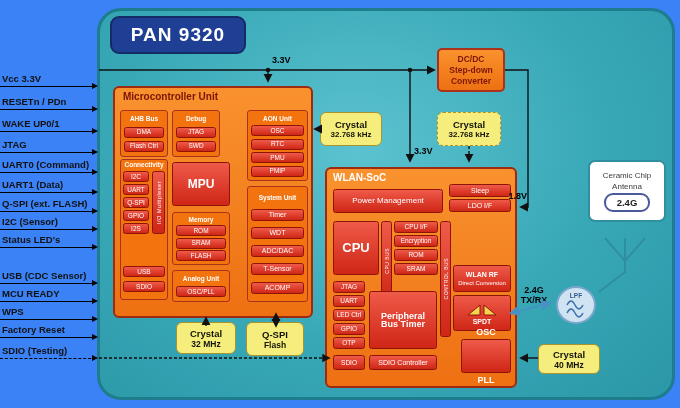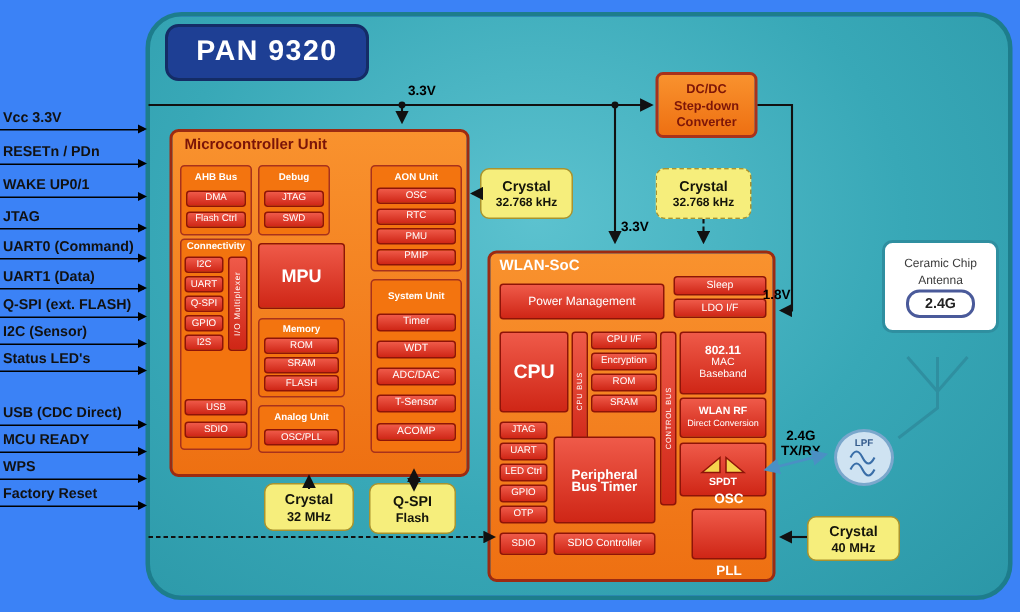--- a/index.html
+++ b/index.html
@@ -116,33 +116,37 @@
     </div>
   <div class="pin" style="top:216px">
       <span class="pin-label">I2C (Sensor)</span>
       <span class="pin-line"></span>
     </div>
   <div class="pin" style="top:234px">
       <span class="pin-label">Status LED's</span>
       <span class="pin-line"></span>
     </div>
   <div class="pin" style="top:270px">
-      <span class="pin-label">USB (CDC Direct)</span>
+      <span class="pin-label">USB (CDC Sensor)</span>
       <span class="pin-line"></span>
     </div>
   <div class="pin" style="top:288px">
       <span class="pin-label">MCU READY</span>
       <span class="pin-line"></span>
     </div>
   <div class="pin" style="top:306px">
       <span class="pin-label">WPS</span>
       <span class="pin-line"></span>
     </div>
   <div class="pin" style="top:324px">
       <span class="pin-label">Factory Reset</span>
+      <span class="pin-line"></span>
+    </div>
+  <div class="pin dashed" style="top:345px">
+      <span class="pin-label">SDIO (Testing)</span>
       <span class="pin-line"></span>
     </div>
 
   <div class="block" style="left:113px; top:86px; width:200px; height:232px;">
     <div class="block-title" style="left:8px; top:3px; color:#7a1408;">Microcontroller Unit</div>
 
     <div class="grp flexcol" style="left:5px; top:22px; width:48px; height:47px;">
       <div class="grp-title">AHB Bus</div>
       <div class="rbox">DMA</div>
       <div class="rbox">Flash Ctrl</div>
@@ -214,25 +218,20 @@
 
     <div class="rbox abs" style="left:67px; top:52px; width:44px; height:12px;">CPU I/F</div>
     <div class="rbox abs" style="left:67px; top:66px; width:44px; height:12px;">Encryption</div>
     <div class="rbox abs" style="left:67px; top:80px; width:44px; height:12px;">ROM</div>
     <div class="rbox abs" style="left:67px; top:94px; width:44px; height:12px;">SRAM</div>
 
     <div class="rbox abs" style="left:113px; top:52px; width:11px; height:116px;">
         <span class="vtext" style="font-size:5px;">CONTROL BUS</span>
       </div>
 
-    <div class="rbox abs" style="left:126px; top:52px; width:58px; height:42px; flex-direction:column;">
-      <div style="font-size:8px; font-weight:bold;">802.11</div>
-      <div style="font-size:7px;">MAC</div>
-      <div style="font-size:7px;">Baseband</div>
-    </div>
     <div class="rbox abs" style="left:126px; top:96px; width:58px; height:27px; flex-direction:column;">
       <div style="font-size:7px; font-weight:bold;">WLAN RF</div>
       <div style="font-size:6px;">Direct Conversion</div>
     </div>
 
     <div class="rbox abs" style="left:6px; top:112px; width:32px; height:12px;">JTAG</div>
     <div class="rbox abs" style="left:6px; top:126px; width:32px; height:12px;">UART</div>
     <div class="rbox abs" style="left:6px; top:140px; width:32px; height:12px;">LED Ctrl</div>
     <div class="rbox abs" style="left:6px; top:154px; width:32px; height:12px;">GPIO</div>
     <div class="rbox abs" style="left:6px; top:168px; width:32px; height:12px;">OTP</div>

